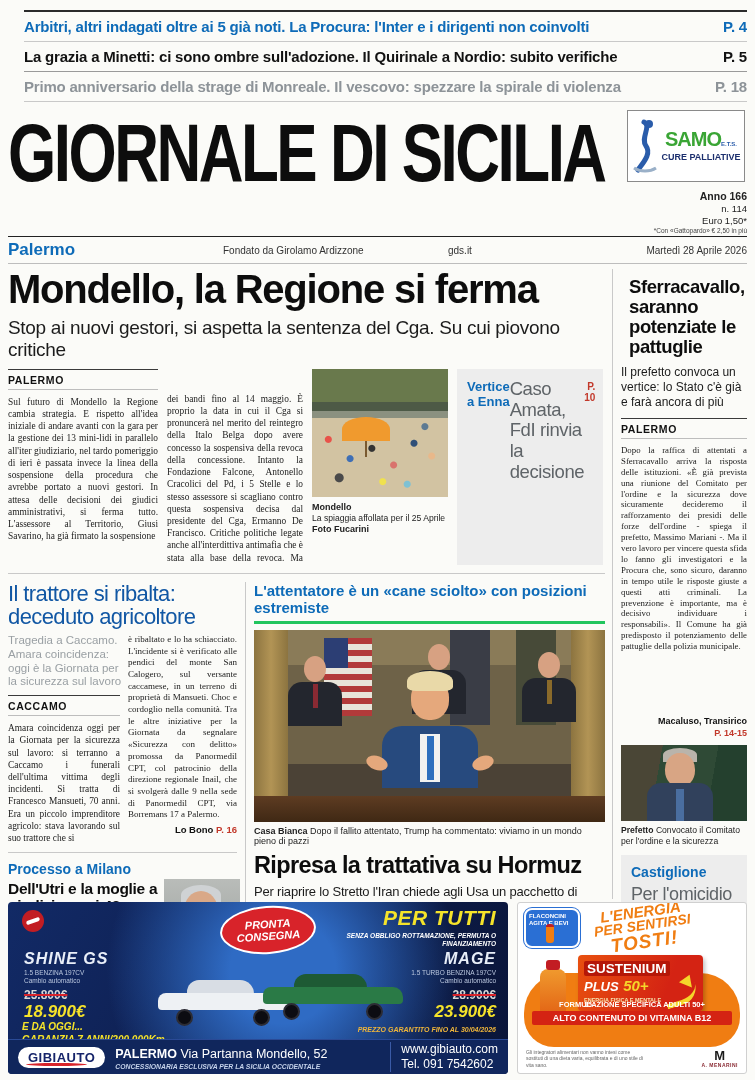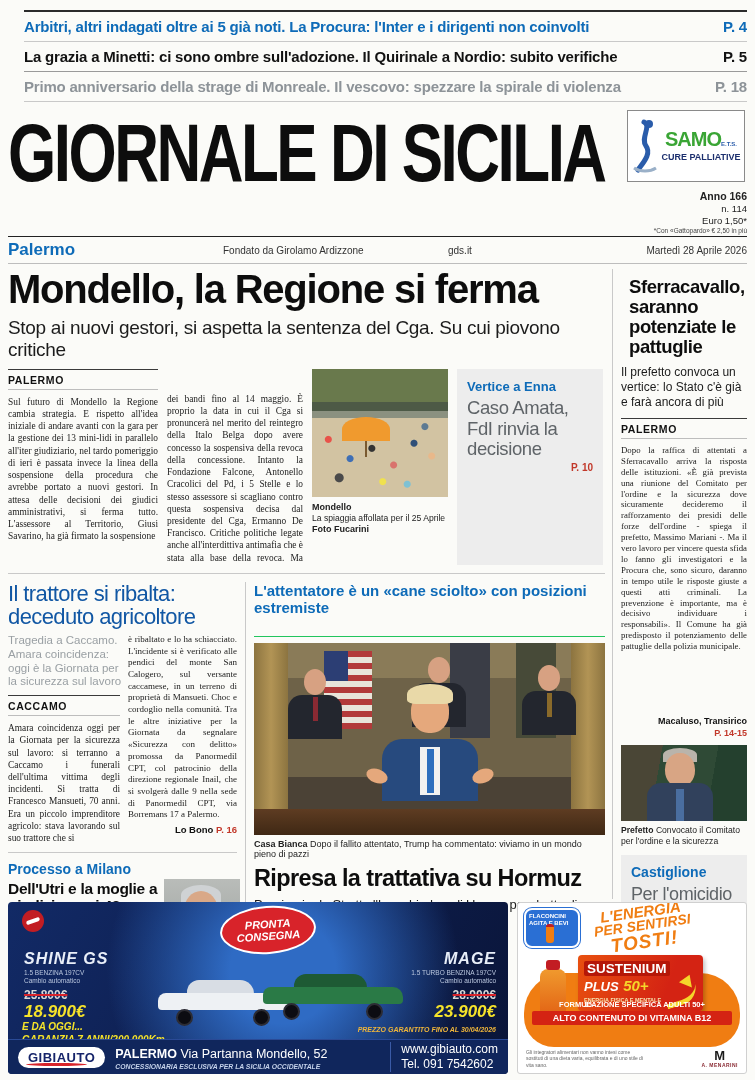--- a/index.html
+++ b/index.html
@@ -59,21 +59,21 @@
        radial-gradient(circle at 52% 88%, #f0e14e 0 3px, transparent 4px),
        radial-gradient(circle at 70% 90%, #7ec1d4 0 3px, transparent 4px),
        radial-gradient(circle at 35% 48%, #a85f4f 0 3px, transparent 4px),
        radial-gradient(circle at 83% 45%, #5d7a92 0 3px, transparent 4px),
        linear-gradient(#69794c 0 26%, #4d5a46 26% 33%, #8b9180 33% 38%, #d2c3a2 38% 100%);}
   .umbrella{position:absolute;left:30px;top:48px;width:48px;height:24px;background:#f09a2e;
             border-radius:48px 48px 0 0/24px 24px 0 0;}
   .umbrella::after{content:"";position:absolute;left:23px;top:24px;width:2px;height:16px;background:#7a5a30;}
   .photo-cap{margin-top:5px;font-size:8.6px;line-height:1.25;color:#222;}
   .cap-b{font-weight:700;display:block;font-size:9px;}
-  .graybox{width:146px;background:#ededed;padding:10px 10px 8px 10px;box-sizing:border-box;display:flex;flex-direction:column;}
+  .graybox{width:146px;background:#ededed;padding:10px 10px 8px 10px;box-sizing:border-box;display:flex;flex-direction:row;}
   .box-kicker{color:#0e6bb8;font-weight:800;font-size:13px;margin-bottom:4px;}
   .box-head{color:#5f6468;font-weight:400;font-size:18.5px;line-height:1.12;letter-spacing:-.4px;}
   .box-text{font-size:10.5px;line-height:1.25;color:#2e2e2e;margin-top:auto;}
   .box-page{text-align:right;font-size:10px;margin-top:2px;}
   .hr{border:0;border-top:1px solid #c9c9c9;margin:8px 0;}
   
   .mid-row{display:flex;height:335px;}
   .tractor-col{width:238px;border-right:1px solid #c9c9c9;padding-right:8px;box-sizing:border-box;}
   .tractor-head{margin:0 0 6px 0;color:#1157a4;font-size:22px;font-weight:400;letter-spacing:-.6px;line-height:1.05;}
   .tractor-stand{color:#9aa0a4;font-size:11.5px;line-height:1.2;margin-bottom:6px;width:120px;}
@@ -85,21 +85,21 @@
   .du-head{margin:1px 0 4px 0;font-size:15.5px;font-weight:800;letter-spacing:-.3px;line-height:1.1;color:#0d0d0d;width:150px;}
   .du-row{display:flex;gap:6px;}
   .du-text{flex:1;}
   .du-photo{width:76px;height:82px;position:relative;background:linear-gradient(#b9bcb9,#9aa09c);overflow:hidden;flex-shrink:0;}
   .head-shape{position:absolute;border-radius:50% 50% 46% 46%;}
   .du-face{left:20px;top:12px;width:34px;height:40px;background:#d9a887;}
   .du-hair{left:17px;top:6px;width:40px;height:20px;border-radius:50% 50% 0 0;background:#cfd2d4;position:absolute;}
   .du-suit{position:absolute;left:6px;top:48px;width:64px;height:34px;background:#2c3340;border-radius:12px 12px 0 0;}
   .du-tie{position:absolute;left:35px;top:52px;width:6px;height:26px;background:#7a2430;}
   .trump-col{flex:1;padding-left:8px;}
-  .trump-kicker{color:#0e6bb8;font-weight:800;font-size:15px;border-bottom:1px solid #22c55e;padding-bottom:20px;margin-bottom:6px;}
+  .trump-kicker{color:#0e6bb8;font-weight:800;font-size:15px;border-bottom:3px solid #22c55e;padding-bottom:5px;margin-bottom:6px;}
   .trump-photo{height:192px;position:relative;background:linear-gradient(#8a7b58 0 18%, #6e6248 18% 70%, #4b4236 70% 100%);overflow:hidden;}
   .curtain{position:absolute;top:0;width:34px;height:100%;background:linear-gradient(90deg,#8c7440,#b29455,#8c7440);}
   .curtain.l{left:0;} .curtain.r{right:0;}
   .usflag{position:absolute;left:70px;top:8px;width:48px;height:78px;
      background:repeating-linear-gradient(#b23a3a 0 6px,#e8e4da 6px 12px);}
   .usflag::after{content:"";position:absolute;left:0;top:0;width:24px;height:30px;background:#2c3e74;}
   .darkflag{position:absolute;top:0;width:40px;height:95px;background:#3a3d46;}
   .man{position:absolute;width:54px;height:70px;}
   .man .suit{position:absolute;bottom:0;width:100%;height:44px;background:#23262e;border-radius:14px 14px 0 0;}
   .man .face{position:absolute;left:16px;top:0;width:22px;height:26px;background:#d7a182;border-radius:50%;}
@@ -393,20 +393,24 @@
   <div class="ads">
 
     <div class="ad-df">
       <div class="df-brand">
         <span class="df-logo"></span>
       </div>
       <div class="df-badge">
         <span>PRONTA</span>
         <span>CONSEGNA</span>
       </div>
+      <div class="df-offer">
+        <div class="t1">PER TUTTI</div>
+        <div class="t2">SENZA OBBLIGO ROTTAMAZIONE, PERMUTA O FINANZIAMENTO</div>
+      </div>
       <div class="df-model l">
         <div class="name">SHINE GS</div>
         <div class="spec">1.5 BENZINA 197CV</div>
         <div class="spec">Cambio automatico</div>
         <div class="old">25.800€</div>
         <div class="new">18.900€</div>
       </div>
       <div class="df-model r">
         <div class="name">MAGE</div>
         <div class="spec">1.5 TURBO BENZINA 197CV</div>

